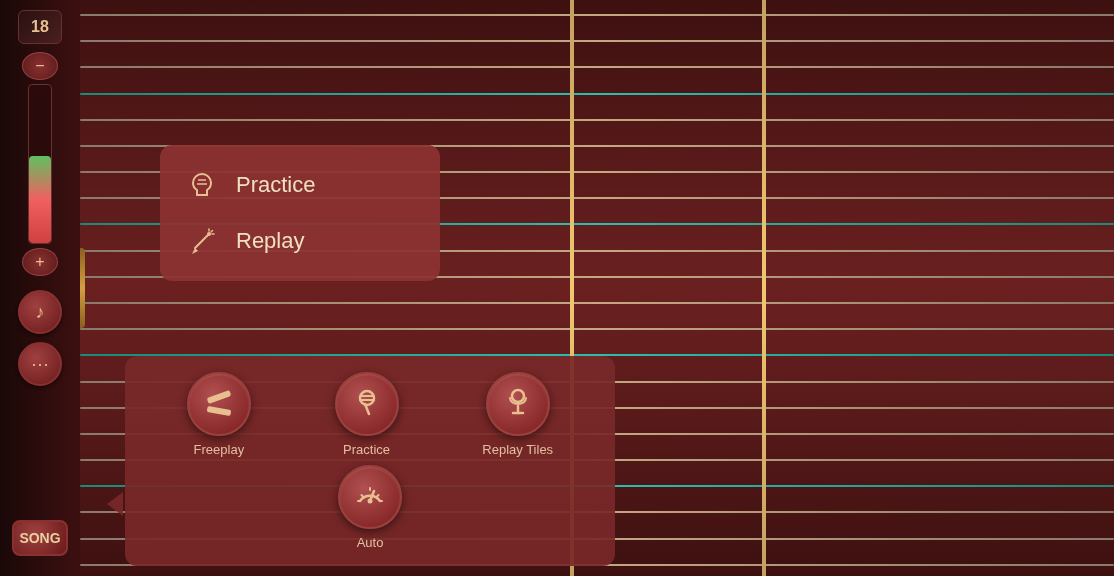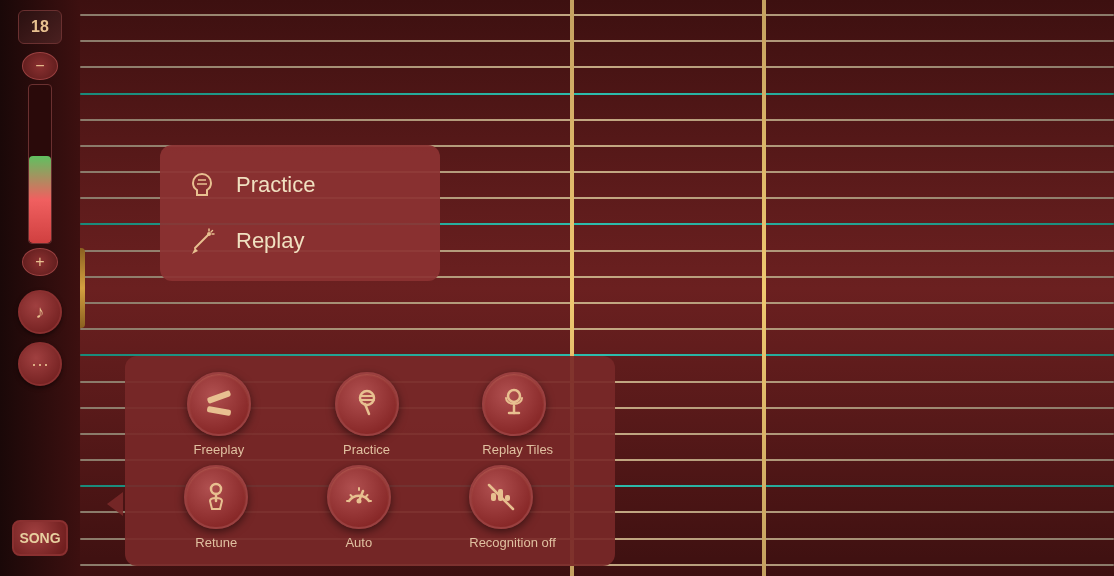--- a/index.html
+++ b/index.html
@@ -226,20 +226,21 @@
       margin-bottom: 8px;
     }
 
     .toolbar-row:last-child {
       margin-bottom: 0;
     }
 
     .tool-item {
       display: flex;
       flex-direction: column;
+      align-items: center;
       gap: 6px;
       cursor: pointer;
     }
 
     .tool-btn {
       width: 64px;
       height: 64px;
       border-radius: 50%;
       background: radial-gradient(circle at 40% 35%, #b05050, #7a1a1a);
       border: 2px solid #9a4040;
@@ -389,47 +390,26 @@
         </svg>
       </div>
       <span class="tool-label">Replay Tiles</span>
     </div>
   </div>
 
   <div class="toolbar-row">
     <div class="tool-item">
       <div class="tool-btn">
         <svg width="36" height="36" viewBox="0 0 36 36">
-          <circle cx="18" cy="10" r="5" fill="none" stroke="#e8c090" stroke-width="2.5"></circle>
-          <line x1="18" y1="15" x2="18" y2="22" stroke="#e8c090" stroke-width="2.5" stroke-linecap="round"></line>
-          <path d="M12 22 C12 18 24 18 24 22 L22 30 L14 30 Z" fill="none" stroke="#e8c090" stroke-width="2" stroke-linecap="round"></path>
-        </svg>
-      </div>
-      <span class="tool-label">Retune</span>
-    </div>
-    <div class="tool-item">
-      <div class="tool-btn">
-        <svg width="36" height="36" viewBox="0 0 36 36">
           <path d="M8 22 A12 12 0 0 1 28 22" fill="none" stroke="#e8c090" stroke-width="2.5" stroke-linecap="round"></path>
           <line x1="18" y1="22" x2="22" y2="12" stroke="#e8c090" stroke-width="2.5" stroke-linecap="round"></line>
           <circle cx="18" cy="22" r="2.5" fill="#e8c090"></circle>
           <line x1="8" y1="22" x2="6" y2="22" stroke="#e8c090" stroke-width="2" stroke-linecap="round"></line>
           <line x1="28" y1="22" x2="30" y2="22" stroke="#e8c090" stroke-width="2" stroke-linecap="round"></line>
           <line x1="9.5" y1="16" x2="11" y2="17.5" stroke="#e8c090" stroke-width="2" stroke-linecap="round"></line>
           <line x1="26.5" y1="16" x2="25" y2="17.5" stroke="#e8c090" stroke-width="2" stroke-linecap="round"></line>
           <line x1="18" y1="11" x2="18" y2="9" stroke="#e8c090" stroke-width="2" stroke-linecap="round"></line>
         </svg>
       </div>
       <span class="tool-label">Auto</span>
     </div>
-    <div class="tool-item">
-      <div class="tool-btn">
-        <svg width="36" height="36" viewBox="0 0 36 36">
-          <rect x="8" y="14" width="5" height="8" rx="2" fill="#e8c090"></rect>
-          <rect x="15" y="10" width="5" height="12" rx="2" fill="#e8c090"></rect>
-          <rect x="22" y="16" width="5" height="6" rx="2" fill="#e8c090"></rect>
-          <line x1="6" y1="6" x2="30" y2="30" stroke="#e8c090" stroke-width="2.5" stroke-linecap="round"></line>
-        </svg>
-      </div>
-      <span class="tool-label">Recognition off</span>
-    </div>
   </div>
 </div>
 
 </body></html>

